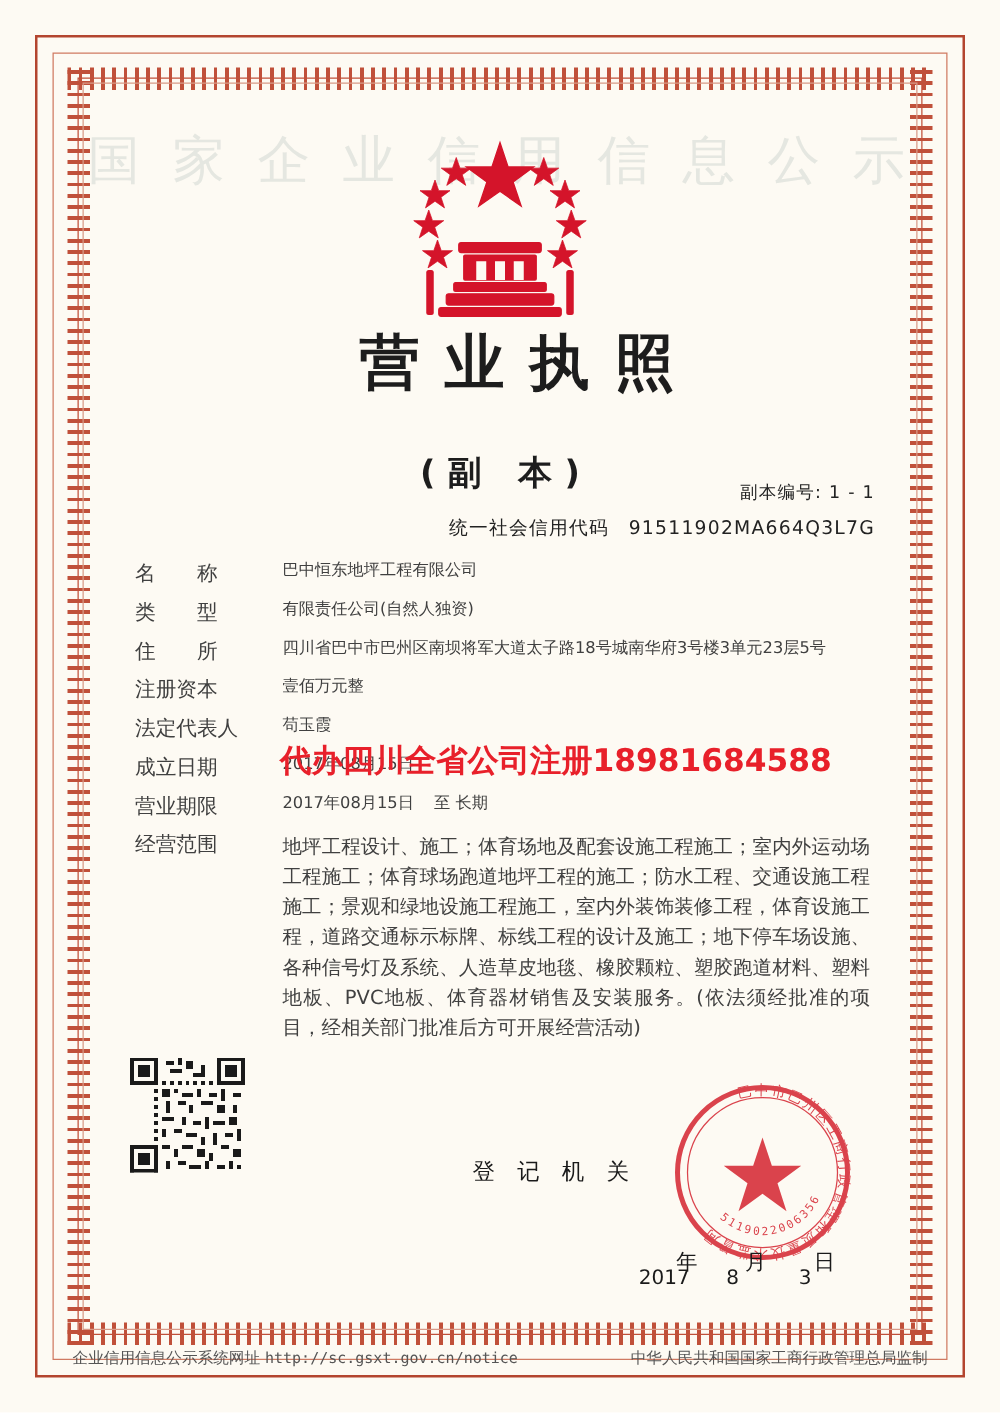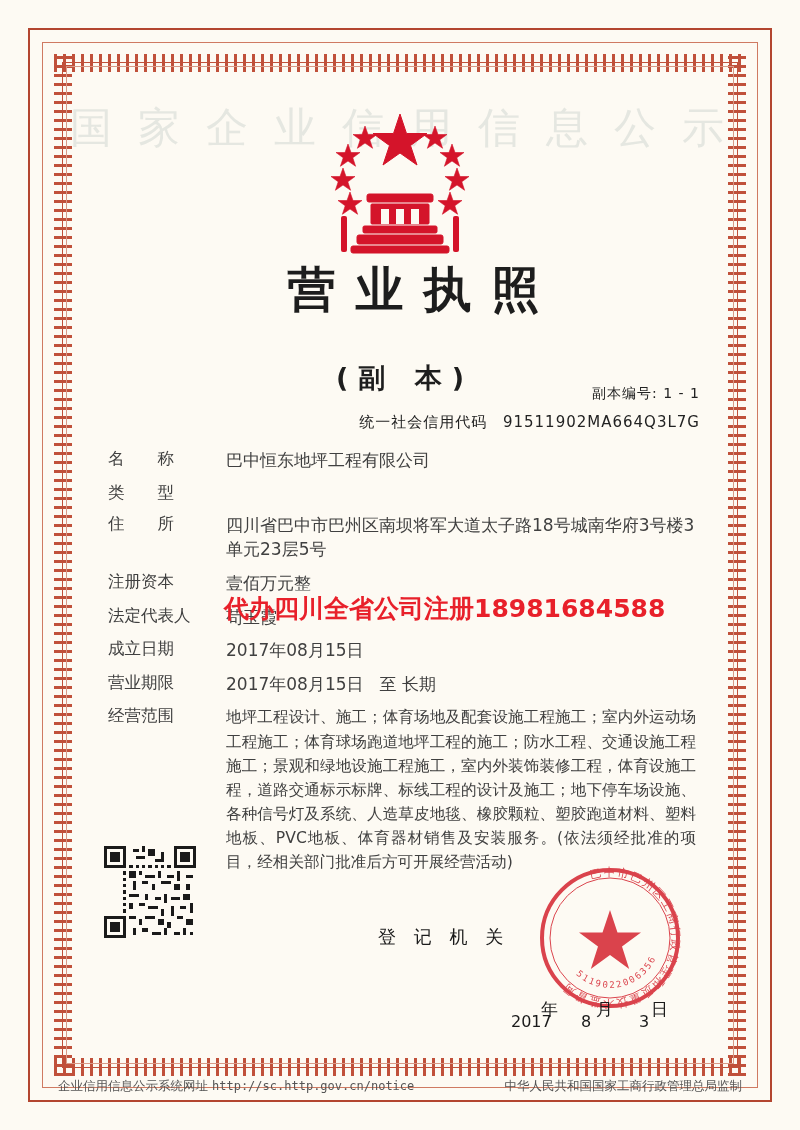--- a/index.html
+++ b/index.html
@@ -175,21 +175,21 @@
     color: #404040;
   }
   .label {
     width: 118px;
     flex: 0 0 118px;
     font-size: 16.5px;
     letter-spacing: 0px;
     white-space: nowrap;
   }
   .value {
-    font-size: 17px;
+    font-size: 13px;
     line-height: 1.45;
     flex: 1;
   }
   .row.scope .value {
     font-size: 15.6px;
     line-height: 1.55;
     text-align: justify;
   }
   .term-sep {
     display: inline-block;
@@ -361,20 +361,21 @@
 
   <div class="fields">
 
     <div class="row">
       <div class="label">名　　称</div>
       <div class="value">巴中恒东地坪工程有限公司</div>
     </div>
 
     <div class="row">
       <div class="label">类　　型</div>
+      <div class="value">有限责任公司(自然人独资)</div>
     </div>
 
     <div class="row">
       <div class="label">住　　所</div>
       <div class="value">四川省巴中市巴州区南坝将军大道太子路18号城南华府3号楼3单元23层5号</div>
     </div>
 
     <div class="row">
       <div class="label">注册资本</div>
       <div class="value">壹佰万元整</div>
@@ -520,17 +521,17 @@
       <span>年</span><span>月</span><span>日</span>
     </div>
     <div class="nums">
       <span class="dn-y">2017</span>
       <span class="dn-m">8</span>
       <span class="dn-d">3</span>
     </div>
   </div>
 
   <div class="bottom-left">
-    <span>企业信用信息公示系统网址</span><span class="url">http://sc.http.gov.cn/notice</span>
+    <span>企业信用信息公示系统网址</span><span class="url">http://sc.gsxt.gov.cn/notice</span>
   </div>
   <div class="bottom-right">中华人民共和国国家工商行政管理总局监制</div>
 
 </div>
 
 </body></html>

